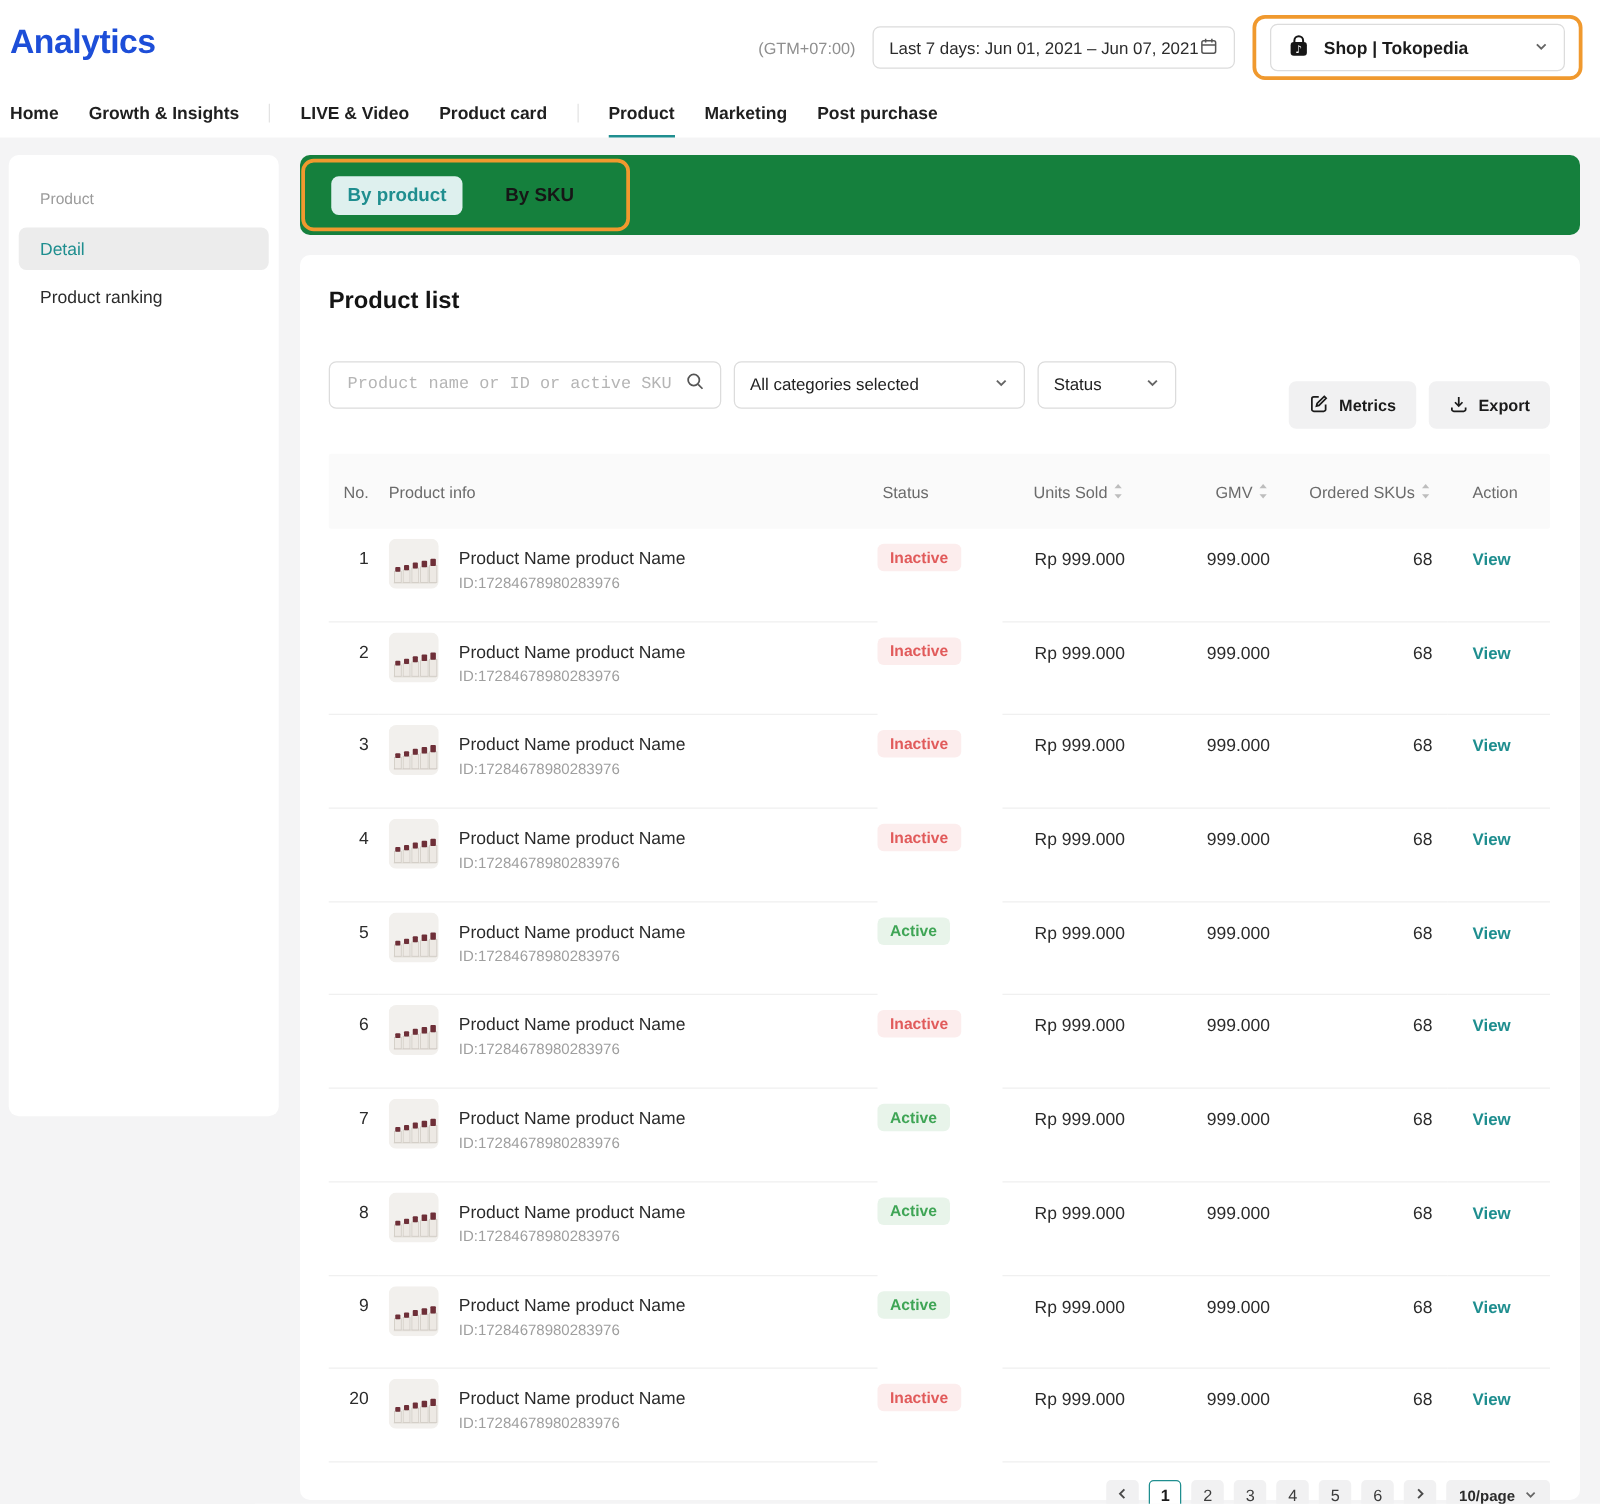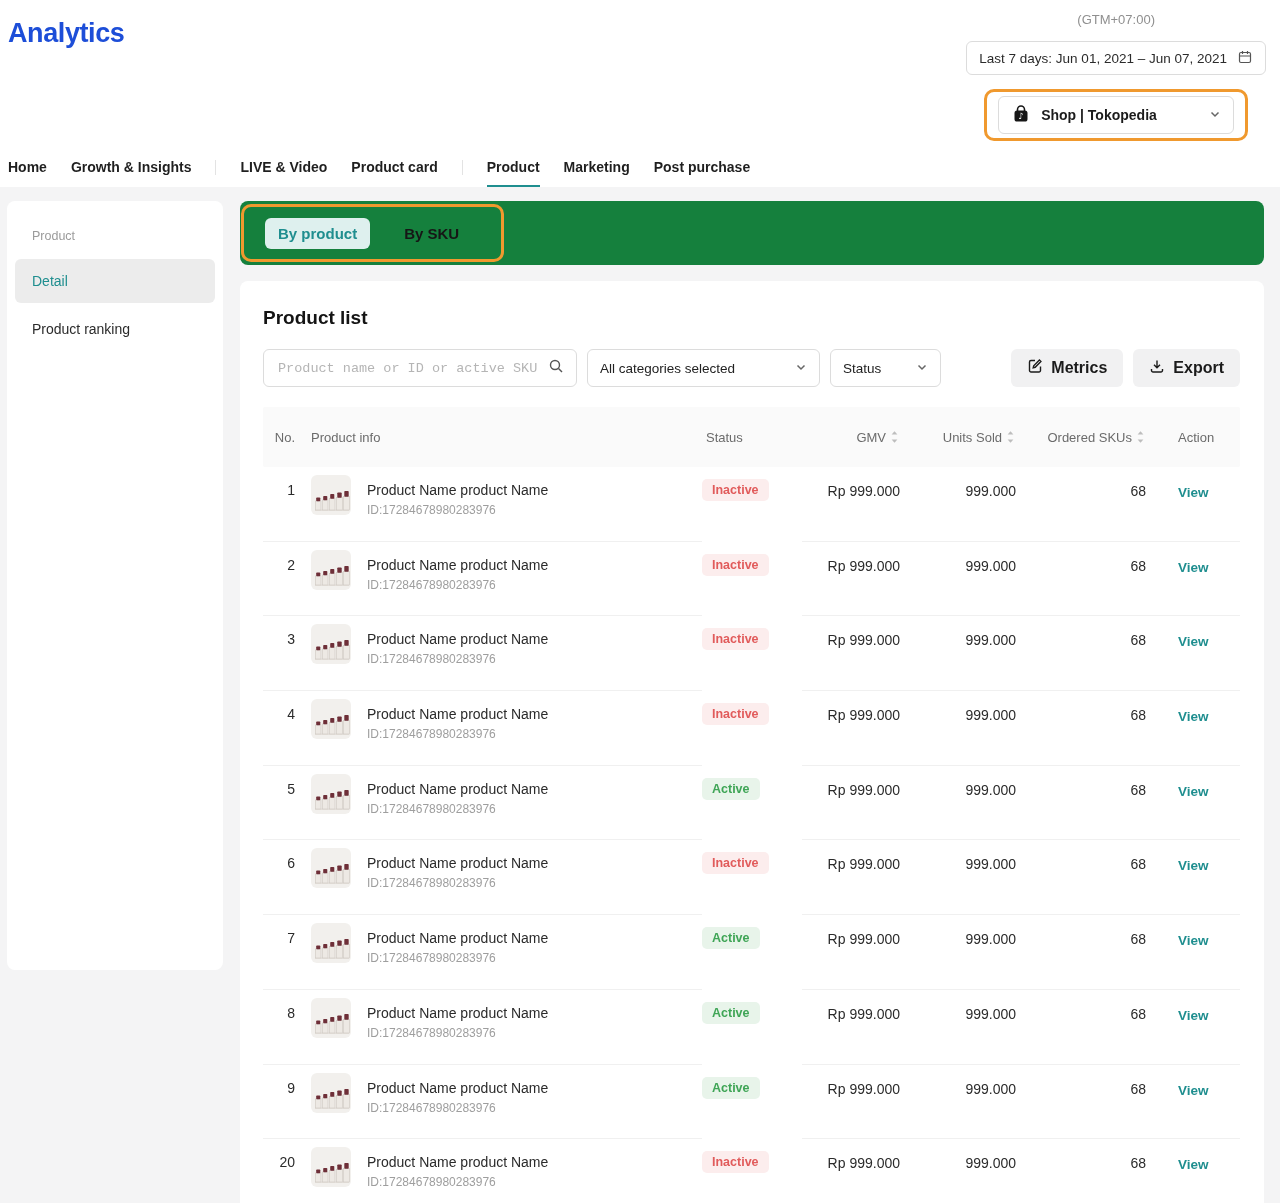--- a/index.html
+++ b/index.html
@@ -8,55 +8,55 @@
   }
   *{box-sizing:border-box;}
   html,body{margin:0;padding:0;}
   body{
     width:1280px;height:1203px;background:#F4F4F5;overflow:hidden;
     font-family:"Liberation Sans", sans-serif;color:#1f1f1f;
   }
   
   .topbar{background:#fff;display:flex;justify-content:space-between;align-items:flex-start;padding:10px 14px 0 8px;}
   .page-title{font-size:27px;font-weight:800;letter-spacing:-0.4px;color:#1d4ed8;margin:8px 0 0 0;}
-  .top-right{display:flex;align-items:center;gap:14px;padding-top:2px;flex-direction:column;}
+  .top-right{display:flex;align-items:center;gap:14px;padding-top:2px;}
   .tz{color:#8f8f8f;font-size:13px;}
-  .datebox{display:flex;align-items:center;gap:10px;border:1px solid #DCDCDC;border-radius:6px;height:34px;padding:0 12px;font-size:13.5px;color:#2b2b2b;background:#fff;cursor:pointer;justify-content:space-between;}
+  .datebox{display:flex;align-items:center;border:1px solid #DCDCDC;border-radius:6px;height:34px;padding:0 12px;font-size:13.5px;color:#2b2b2b;background:#fff;cursor:pointer;justify-content:space-between;}
   .ring{border:3px solid var(--orange);border-radius:10px;padding:4px 11px;}
   .shopbox{display:flex;align-items:center;gap:10px;border:1px solid #DCDCDC;border-radius:6px;height:38px;padding:0 12px;width:236px;background:#fff;font-size:14px;font-weight:600;color:#1b1b1b;cursor:pointer;}
   .shopbox .grow{flex:1;}
   
   .nav{background:#fff;display:flex;align-items:flex-end;gap:24px;padding:12px 14px 0 8px;height:46px;}
   .nav-item{font-size:14px;font-weight:600;color:#1f1f1f;padding-bottom:10px;cursor:pointer;border-bottom:2.5px solid transparent;}
   .nav-item.active{border-bottom-color:var(--teal);}
   .nav-divider{width:1px;height:15px;background:#E3E3E3;margin-bottom:12px;}
   
   .layout{display:flex;gap:17px;padding:14px 16px 11px 7px;align-items:flex-start;}
   .sidebar{width:216px;background:#fff;border-radius:8px;height:769px;padding:24px 8px;flex:none;}
   .side-label{color:#9b9b9b;font-size:12.5px;padding:4px 17px 16px;}
-  .side-item{height:44px;display:flex;align-items:center;padding:0 17px;font-size:14px;color:#2b2b2b;border-radius:6px;margin-bottom:4px;cursor:pointer;}
+  .side-item{height:34px;display:flex;align-items:center;padding:0 17px;font-size:14px;color:#2b2b2b;border-radius:6px;margin-bottom:4px;cursor:pointer;}
   .side-item.active{background:#ECECEC;color:var(--teal);}
   .content{flex:1;display:flex;flex-direction:column;gap:16px;min-width:0;}
   
   .tabstrip{background:#15803d;border-radius:8px;height:64px;display:flex;align-items:center;}
   .tabs-ring{border:3px solid var(--orange);border-radius:10px;margin-left:1px;height:58px;display:flex;align-items:center;gap:34px;padding:0 42px 0 21px;}
   .tab{font-size:15px;font-weight:700;color:#161616;cursor:pointer;white-space:nowrap;}
   .tab.active{color:var(--teal);background:var(--teal-bg);padding:7px 13px;border-radius:6px;}
   
   .card{background:#fff;border-radius:8px;height:996px;padding:26px 24px 0 23px;}
   .card-title{font-size:19px;font-weight:700;color:#141414;margin:0 0 20px 0;}
   .filters{display:flex;align-items:center;gap:10px;margin-bottom:20px;}
   .search{width:314px;height:38px;border:1px solid #DCDCDC;border-radius:6px;display:flex;align-items:center;padding:0 12px;gap:8px;background:#fff;}
   .search input{border:none;outline:none;flex:1;font-size:13.5px;color:#0369a1;background:transparent;font-family:Liberation Mono, monospace;min-width:0;}
   .search input::placeholder{color:#B5B5B5;}
   .select{height:38px;border:1px solid #DCDCDC;border-radius:6px;display:flex;align-items:center;justify-content:space-between;padding:0 12px;font-size:13.5px;color:#222;cursor:pointer;background:#fff;}
   .select.cat{width:233px;}
   .select.status{width:111px;}
   .spacer{flex:1;}
-  .btn{height:38px;background:#F1F1F2;border-radius:6px;display:flex;align-items:center;gap:8px;padding:0 16px;font-size:16px;font-weight:600;color:#1b1b1b;cursor:pointer;border:none;font-family:inherit;}
+  .btn{height:38px;background:#F1F1F2;border-radius:6px;display:flex;align-items:center;gap:8px;padding:0 16px;font-size:13px;font-weight:600;color:#1b1b1b;cursor:pointer;border:none;font-family:inherit;margin-top:33px;}
   
   .tgrid{display:grid;grid-template-columns:40px 1fr 100px 110px 116px 130px 82px;}
   .thead{background:#FAFAFA;height:60px;font-size:13px;color:#6b6b6b;border-radius:2px;}
   .th{display:flex;align-items:center;}
   .th.right{justify-content:flex-end;padding-right:12px;gap:3px;}
   .th-no{justify-content:flex-end;padding-right:8px;}
   .th-product{padding-left:8px;}
   .th-status{padding-left:4px;}
   .th-action{padding-left:20px;}
   .sort{display:flex;align-items:center;cursor:pointer;}
@@ -199,30 +199,30 @@
           </span>
           <span>Export</span>
         </button>
       </div>
 
       <div class="tgrid thead">
         <div class="th th-no">No.</div>
         <div class="th th-product">Product info</div>
         <div class="th th-status">Status</div>
         <div class="th right">
-          <span>GMV</span>
+          <span>Units Sold</span>
           <span class="sort">
               <svg width="11" height="14" viewBox="0 0 11 14">
                 <path d="M5.5 1.2L8.4 4.6H2.6Z" fill="#BDBDBD"></path>
                 <path d="M5.5 12.8L2.6 9.4h5.8Z" fill="#BDBDBD"></path>
               </svg>
             </span>
         </div>
         <div class="th right">
-          <span>Units Sold</span>
+          <span>GMV</span>
           <span class="sort">
               <svg width="11" height="14" viewBox="0 0 11 14">
                 <path d="M5.5 1.2L8.4 4.6H2.6Z" fill="#BDBDBD"></path>
                 <path d="M5.5 12.8L2.6 9.4h5.8Z" fill="#BDBDBD"></path>
               </svg>
             </span>
         </div>
         <div class="th right">
           <span>Ordered SKUs</span>
           <span class="sort">

